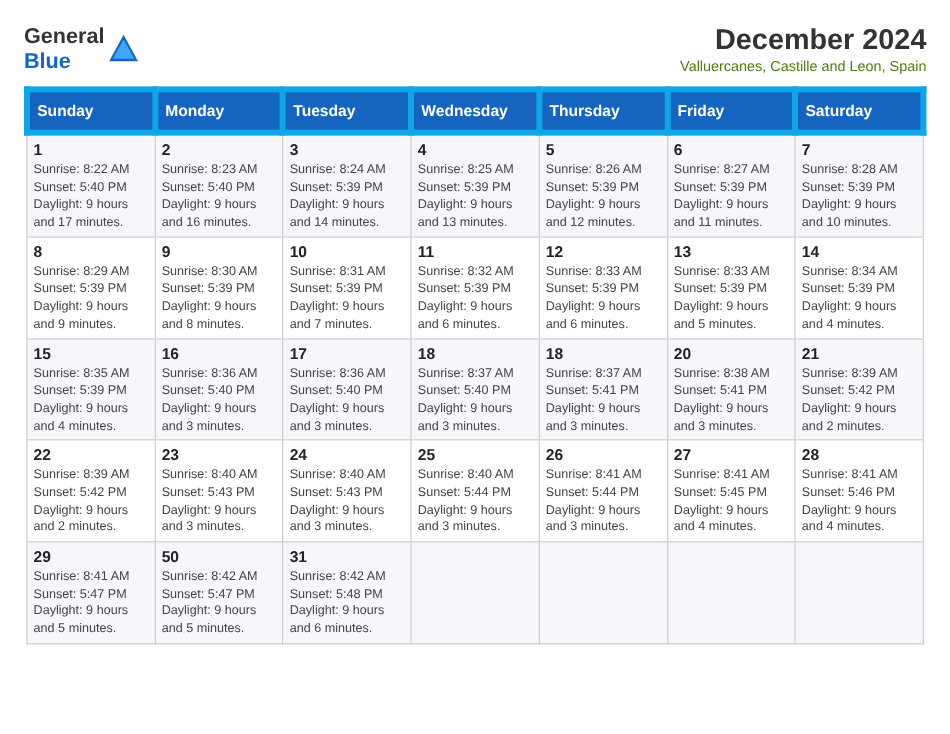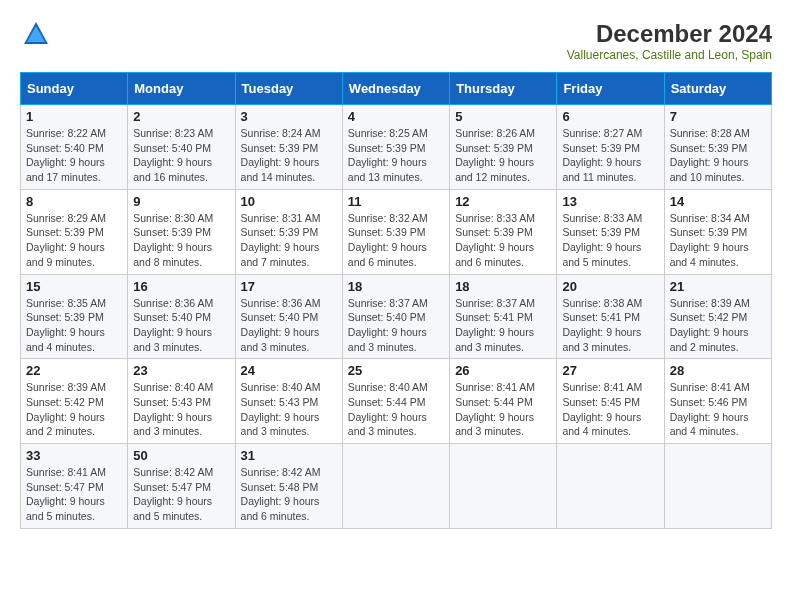--- a/index.html
+++ b/index.html
@@ -52,21 +52,21 @@
       border-collapse: collapse;
       font-size: 11px;
     }
     .calendar-table th {
       background-color: #1565c0;
       color: #fff;
       padding: 8px 6px;
       text-align: left;
       font-size: 13px;
       font-weight: bold;
-      border: 1px solid #0ea5e9;
+      border: 5px solid #0ea5e9;
     }
     .calendar-table td {
       border: 1px solid #ccc;
       padding: 4px 5px;
       vertical-align: top;
       width: calc(100% / 7);
       min-height: 80px;
       height: 80px;
       background: #fff;
     }
@@ -90,20 +90,24 @@
     }
     .empty-cell {
       background: #f5f7fa !important;
     }
   </style>
 </head>
 <body>
 
 <div class="header-area">
   <div class="logo">
+    <span>
+      <span class="logo-text-general">General</span><br>
+      <span class="logo-text-blue">Blue</span>
+    </span>
     <svg class="logo-icon" viewBox="0 0 28 28" xmlns="http://www.w3.org/2000/svg">
       <polygon points="14,2 26,24 2,24" fill="#1565c0"></polygon>
       <polygon points="14,6 23,22 5,22" fill="#42a5f5"></polygon>
     </svg>
   </div>
   <div class="title-area">
     <div class="month-title">December 2024</div>
     <div class="location-title">Valluercanes, Castille and Leon, Spain</div>
   </div>
 </div>
@@ -236,21 +240,21 @@
         <span class="day-num">27</span>
         <span class="day-info">Sunrise: 8:41 AM<br>Sunset: 5:45 PM<br>Daylight: 9 hours and 4 minutes.</span>
       </td>
         <td>
         <span class="day-num">28</span>
         <span class="day-info">Sunrise: 8:41 AM<br>Sunset: 5:46 PM<br>Daylight: 9 hours and 4 minutes.</span>
       </td>
       </tr>
       <tr>
         <td>
-        <span class="day-num">33</span>
+        <span class="day-num">29</span>
         <span class="day-info">Sunrise: 8:41 AM<br>Sunset: 5:47 PM<br>Daylight: 9 hours and 5 minutes.</span>
       </td>
         <td>
         <span class="day-num">50</span>
         <span class="day-info">Sunrise: 8:42 AM<br>Sunset: 5:47 PM<br>Daylight: 9 hours and 5 minutes.</span>
       </td>
         <td>
         <span class="day-num">31</span>
         <span class="day-info">Sunrise: 8:42 AM<br>Sunset: 5:48 PM<br>Daylight: 9 hours and 6 minutes.</span>
       </td>

